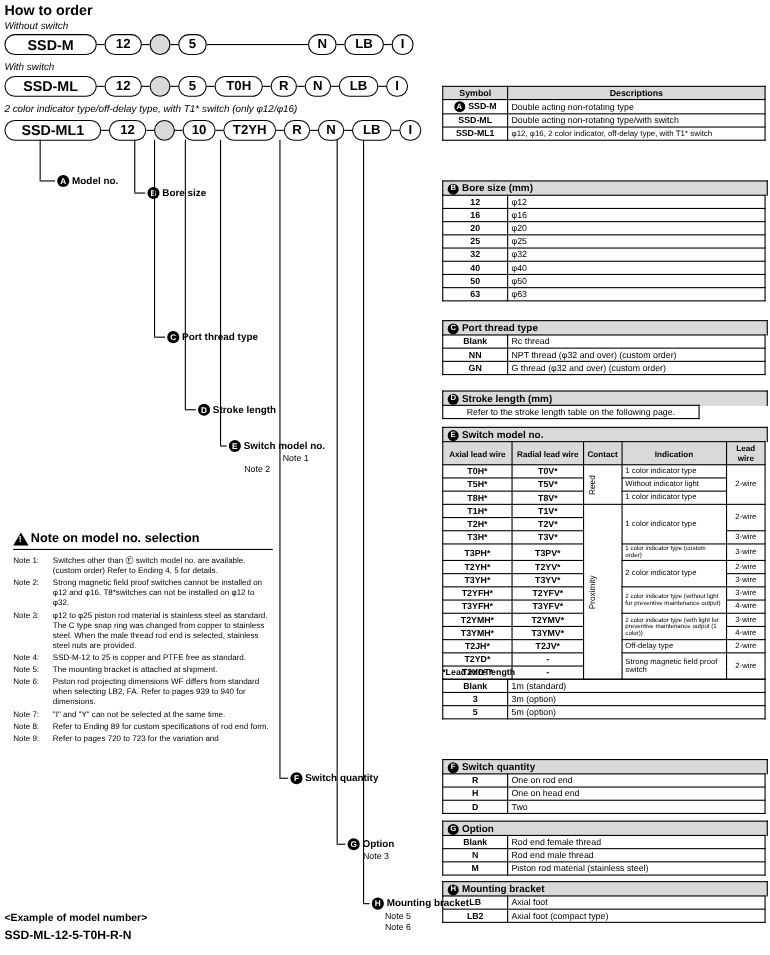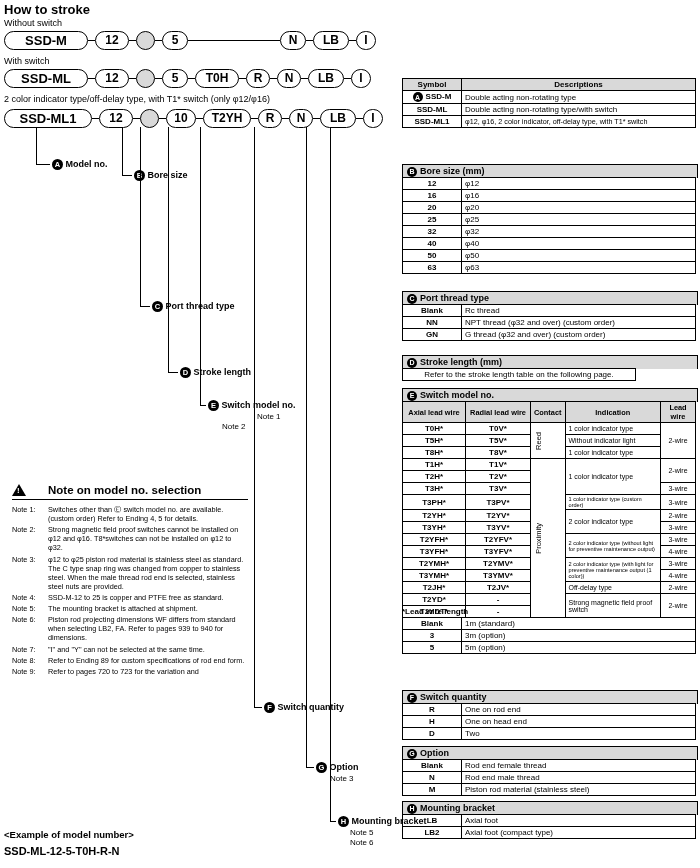--- a/index.html
+++ b/index.html
@@ -9,21 +9,21 @@
     font-family:"Liberation Sans", sans-serif;
     font-size:8px;
     color:#000;
     position:relative;
     overflow:hidden;
   }
   .abs{position:absolute;}
 
   
   .h1{font-size:13px;font-weight:bold;left:4px;top:2px;}
-  .sub{font-size:9px;left:4px;}
+  .sub{font-size:9px;left:4px;font-style:italic;}
 
   
   .coderow{height:22px;display:flex;align-items:center;}
   .pill{
     border:1.6px solid #000;border-radius:11px;
     height:19px;display:flex;align-items:center;justify-content:center;
     font-weight:bold;font-size:12px;background:#fff;box-sizing:border-box;
     padding:0 6px;
   }
   .pill.big{font-size:13px;}
@@ -81,21 +81,21 @@
     writing-mode:vertical-rl;transform:rotate(180deg);
     text-align:center;font-size:7.5px;
   }
   .tiny{font-size:5.6px;line-height:1.1;}
   .ex{font-size:9.5px;font-weight:bold;}
   .exbig{font-size:11px;font-weight:bold;}
 </style>
 </head>
 <body>
 
-<div class="abs h1">How to stroke</div>
+<div class="abs h1">How to order</div>
 <div class="abs sub" style="top:18px;">Without switch</div>
 
 <div class="abs coderow" style="left:4px;top:29px;width:400px;">
   <div class="pill big" style="width:84px;">SSD-M</div>
   <div class="dash"></div>
   <div class="pill" style="width:34px;">12</div>
   <div class="dash"></div>
   <div class="circ"></div>
   <div class="dash"></div>
   <div class="pill" style="width:26px;">5</div>
@@ -481,21 +481,21 @@
         <td>Axial foot</td>
       </tr>
   <tr>
         <td class="c b">LB2</td>
         <td>Axial foot (compact type)</td>
       </tr>
 </tbody>
   </table>
 
 <div class="abs" style="left:12px;top:484px;width:236px;">
-  <div style="display:flex;align-items:center;gap:22px;">
+  <div style="display:flex;align-items:center;gap:2px;">
     <span class="warn"></span>
     <span class="noteTitle">Note on model no. selection</span>
   </div>
   <div style="height:0;border-top:1px solid #000;margin:3px 0 5px 0;"></div>
   <div class="notebox">
     <div class="noteline">
         <span class="k">Note 1:</span>
         <span class="v">Switches other than Ⓔ switch model no. are available. (custom order)  Refer to Ending 4, 5 for details.</span>
       </div>
     <div class="noteline">

